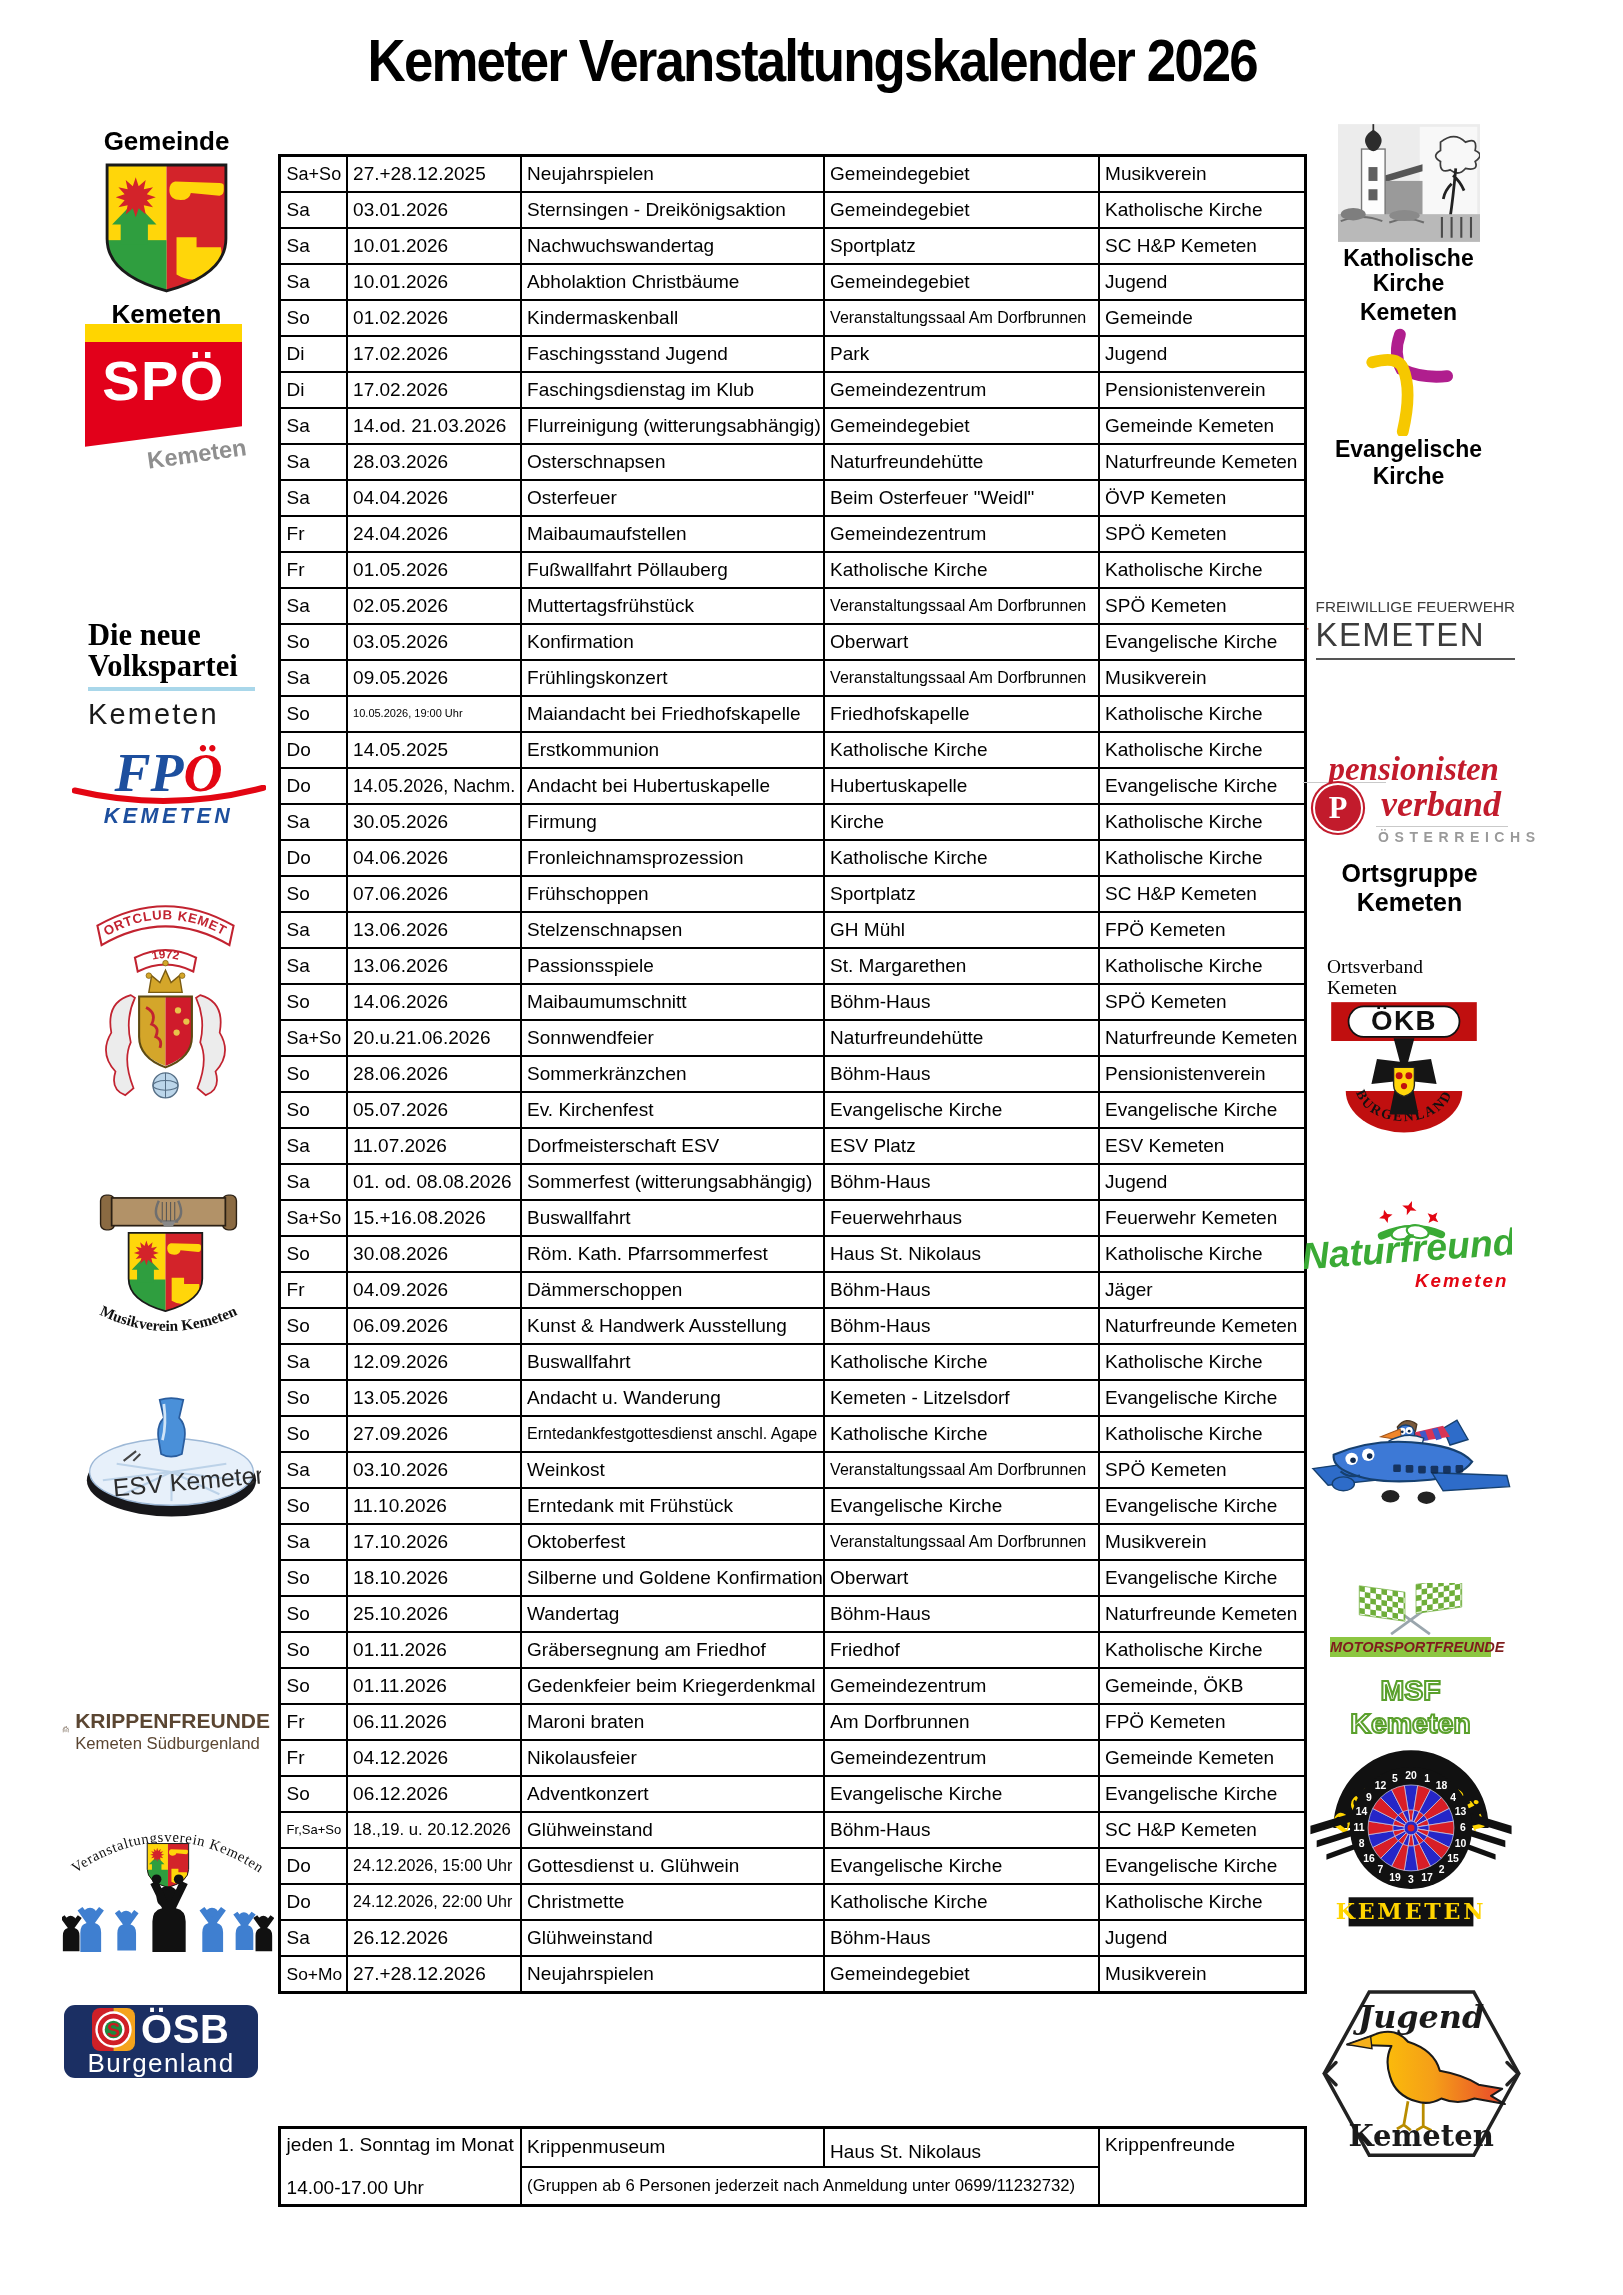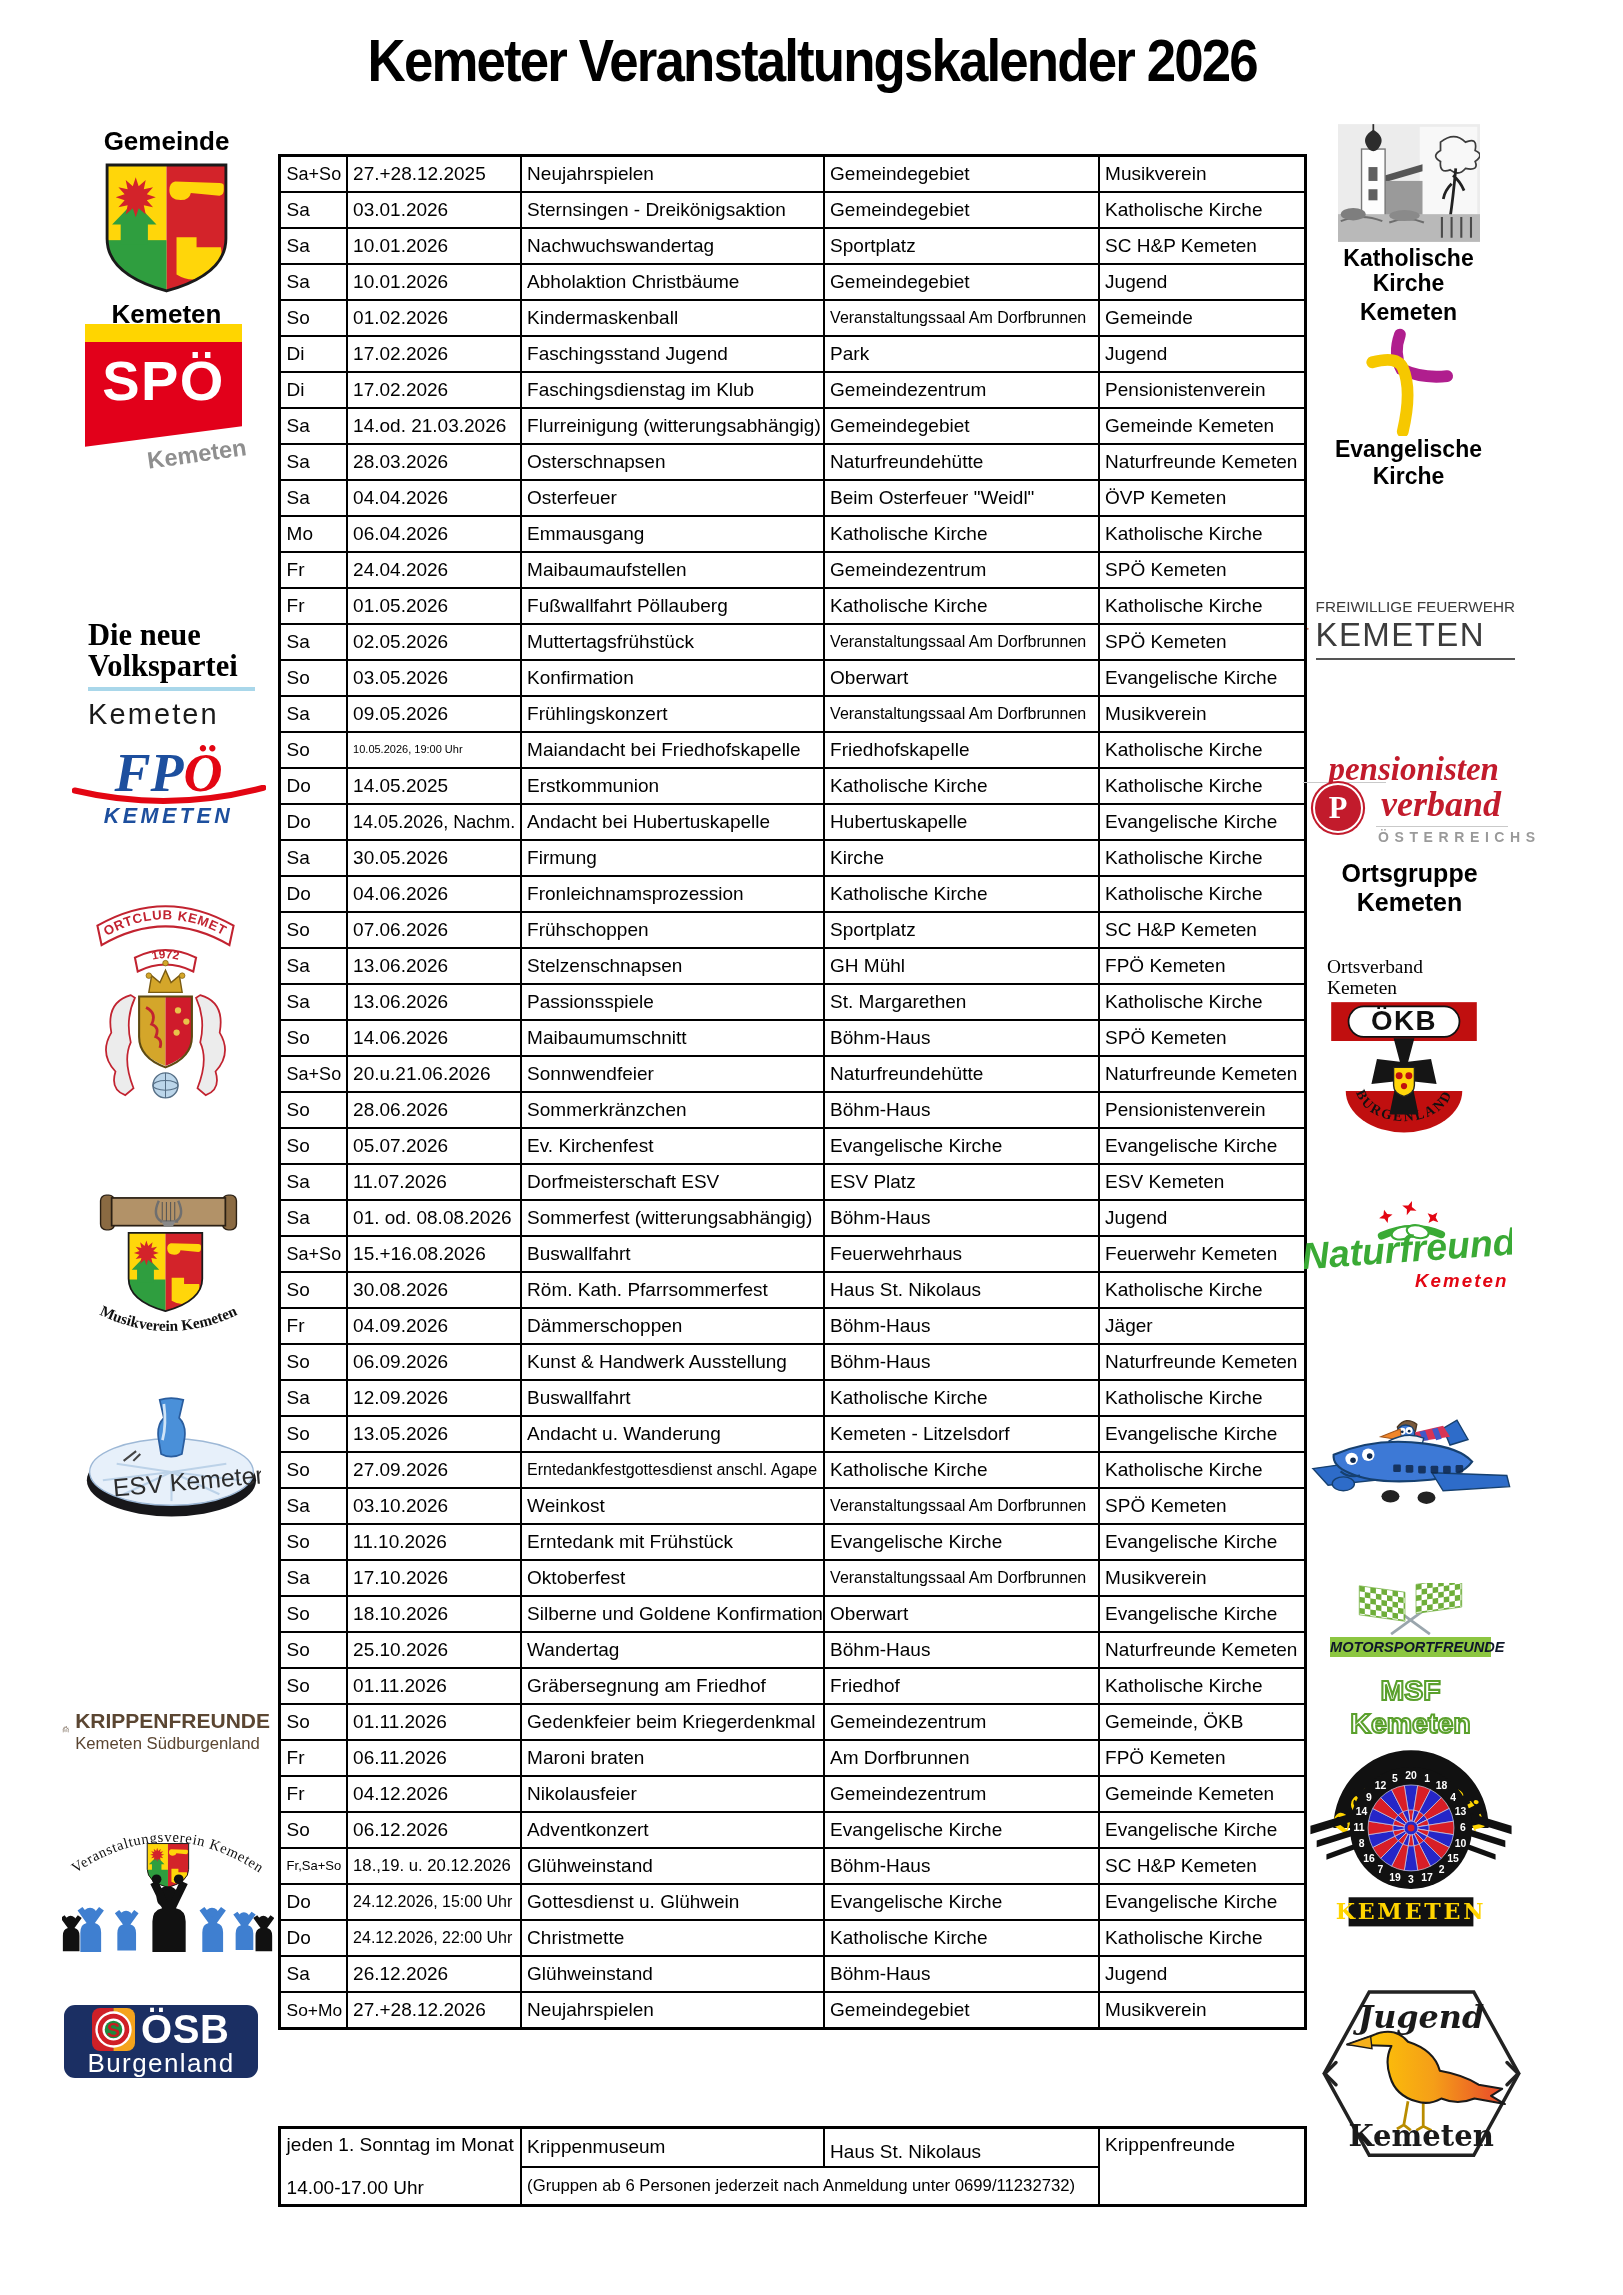--- a/index.html
+++ b/index.html
@@ -98,21 +98,21 @@
   #logo-pv .ln2{position:absolute;left:67px;top:75px;width:132px;height:1.4px;background:#c9c9c9}
   #logo-pv .cap{position:absolute;left:0;top:108px;width:100%;text-align:center;font-size:25px;font-weight:bold}
 
   #logo-oekb{left:1327px;top:957px;width:154px;}
   #logo-oekb .h{font-family:"Liberation Serif",serif;font-size:19.4px;line-height:1.06}
 
   #logo-nf{left:1304px;top:1197px}
   #logo-plane{left:1307px;top:1409px}
 
   #logo-msf{left:1330px;top:1583px;width:161px;text-align:center}
-  #logo-msf .banner{background:#8cc641;color:#0f172a;font-weight:bold;font-style:italic;
+  #logo-msf .banner{background:#8cc641;color:#7f1d1d;font-weight:bold;font-style:italic;
                     font-size:14.6px;padding:2.1px 0;letter-spacing:0px}
   #logo-msf .label{font-size:28.5px;font-weight:bold;color:#fff;-webkit-text-stroke:2.1px #5aa02c;margin-top:17px}
 
   #logo-dv{left:1307px;top:1746px}
   .dart-num{fill:#fff;font:bold 15px "Liberation Sans",sans-serif;text-anchor:middle}
 
   #logo-jug{left:1312px;top:1985px}
 
   svg text{font-family:"Liberation Sans",sans-serif}
   .serifT{font-family:"Liberation Serif",serif}
@@ -230,27 +230,20 @@
     <td class="fit">Osterschnapsen</td>
     <td class="fit">Naturfreundehütte</td>
     <td class="fit">Naturfreunde Kemeten</td>
   </tr>
       <tr>
     <td class="fit">Sa</td>
     <td class="fit">04.04.2026</td>
     <td class="fit">Osterfeuer</td>
     <td class="fit">Beim Osterfeuer "Weidl"</td>
     <td class="fit">ÖVP Kemeten</td>
-  </tr>
-      <tr>
-    <td class="fit">Mo</td>
-    <td class="fit">06.04.2026</td>
-    <td class="fit">Emmausgang</td>
-    <td class="fit">Katholische Kirche</td>
-    <td class="fit">Katholische Kirche</td>
   </tr>
       <tr>
     <td class="fit">Fr</td>
     <td class="fit">24.04.2026</td>
     <td class="fit">Maibaumaufstellen</td>
     <td class="fit">Gemeindezentrum</td>
     <td class="fit">SPÖ Kemeten</td>
   </tr>
       <tr>
     <td class="fit">Fr</td>

